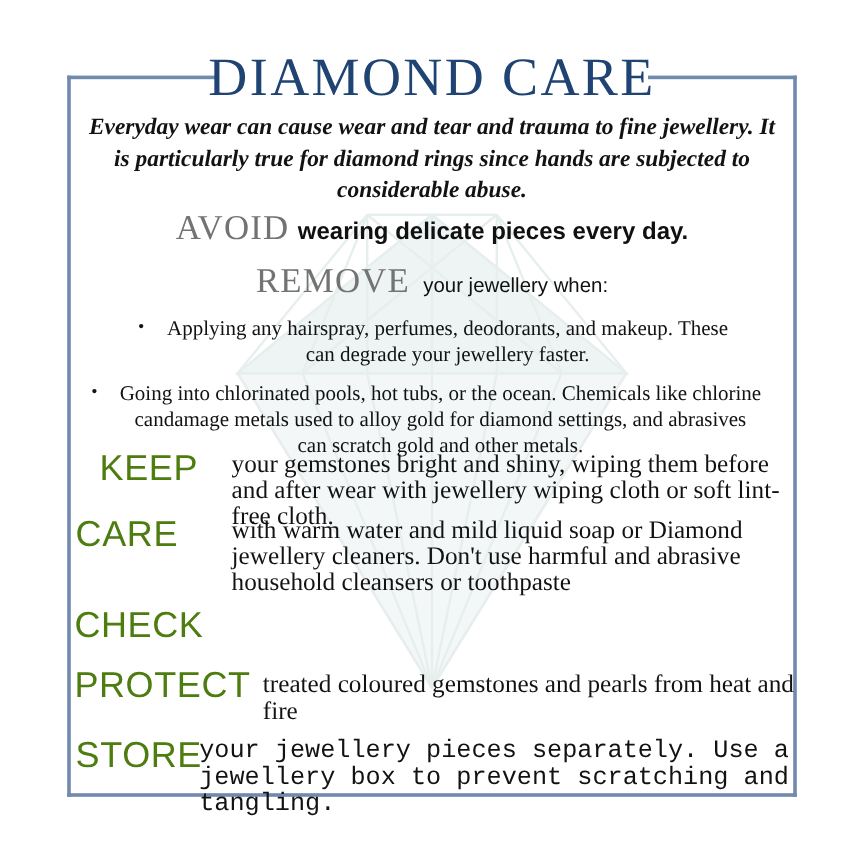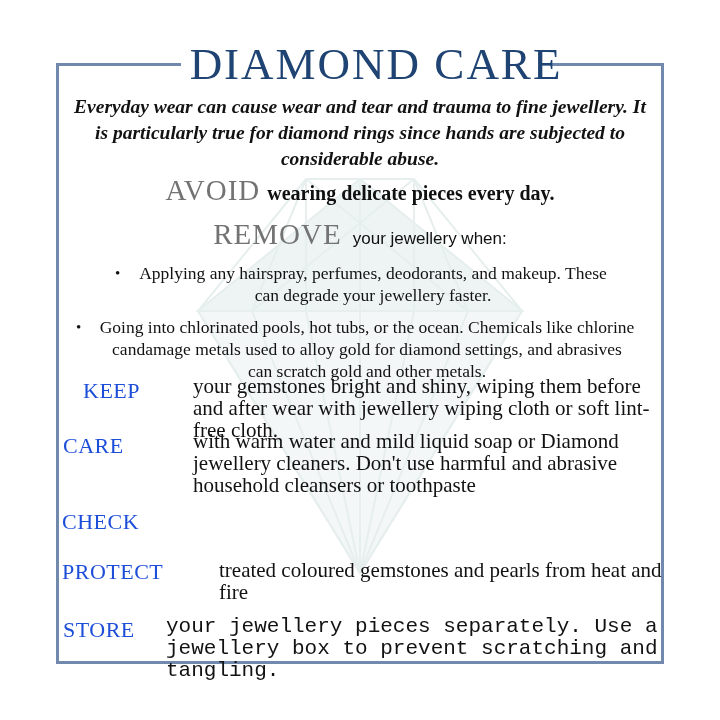--- a/index.html
+++ b/index.html
@@ -56,21 +56,21 @@
   #content {
     position: absolute;
     left: 56px;
     top: 63px;
     width: 608px;
     height: 601px;
   }
 
   #title {
     position: absolute;
-    left: 16px;
+    left: 0;
     top: -23px;
     width: 608px;
     text-align: center;
     color: #1f4372;
     font-family: "Liberation Serif", "DejaVu Serif", serif;
     font-size: 45px;
     line-height: 48px;
     letter-spacing: 2px;
     white-space: nowrap;
   }
@@ -100,21 +100,21 @@
   #remove-row { left: 0; top: 155px; }
 
   .kw-inline {
     font-family: "Liberation Serif", "DejaVu Serif", serif;
     font-size: 29px;
     letter-spacing: 1px;
     color: #737373;
     vertical-align: baseline;
   }
   .kw-tail-serif {
-    font-family: Liberation Serif, serif;
+    font-family: Liberation Sans, sans-serif;
     font-size: 20px;
     font-weight: bold;
     color: #101010;
     padding-left: 7px;
     text-align: right;
   }
   .kw-tail-sans {
     font-family: "Liberation Sans", "DejaVu Sans", sans-serif;
     font-size: 17px;
     color: #101010;
@@ -151,25 +151,25 @@
 
   
   .kw-block {
     position: absolute;
     display: block;
   }
   .kw-word {
     position: absolute;
     left: 0;
     top: 0;
-    font-family: Liberation Serif, serif;
-    font-size: 22px;
+    font-family: Liberation Sans, sans-serif;
+    font-size: 30px;
     line-height: 32px;
     letter-spacing: 0.5px;
-    color: #1d4ed8;
+    color: #4d7c0f;
     white-space: nowrap;
   }
   .kw-body {
     display: block;
     font-family: "Liberation Serif", "DejaVu Serif", serif;
     font-size: 21px;
     line-height: 22px;
     color: #121212;
   }
 

